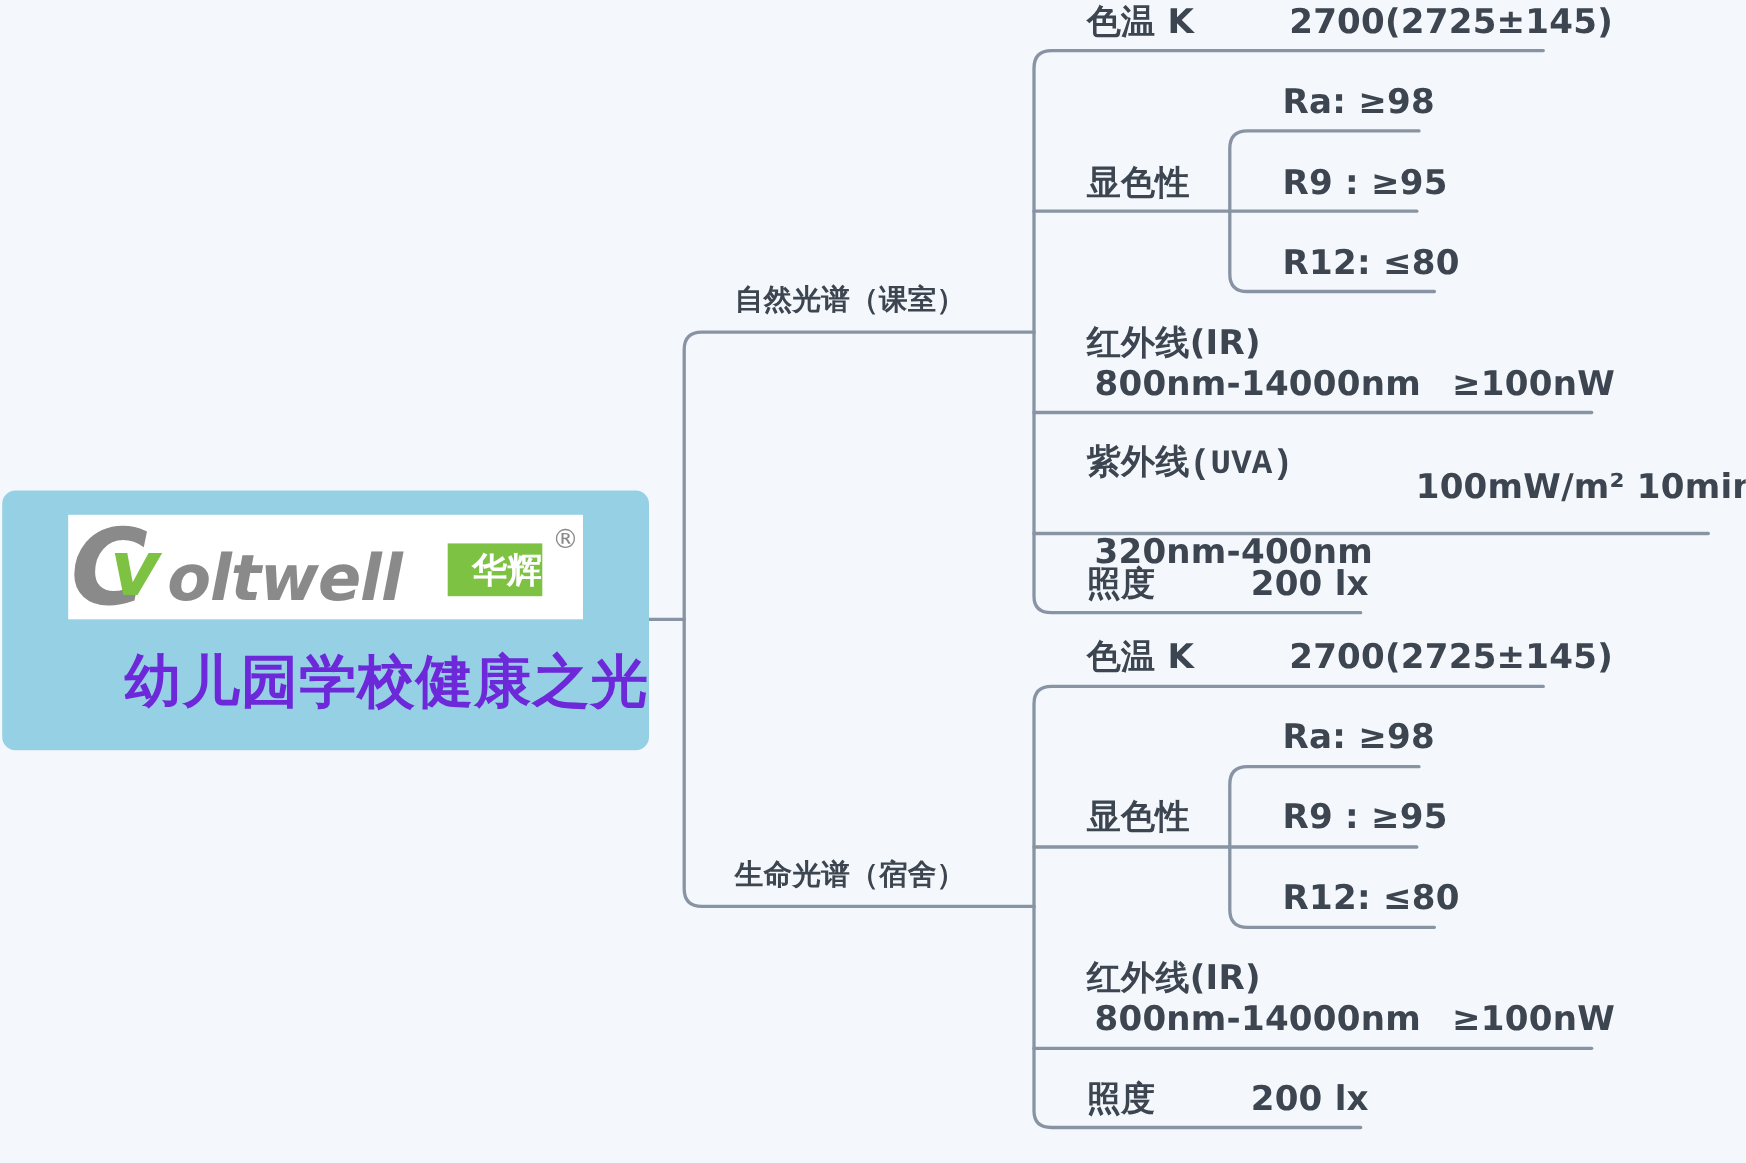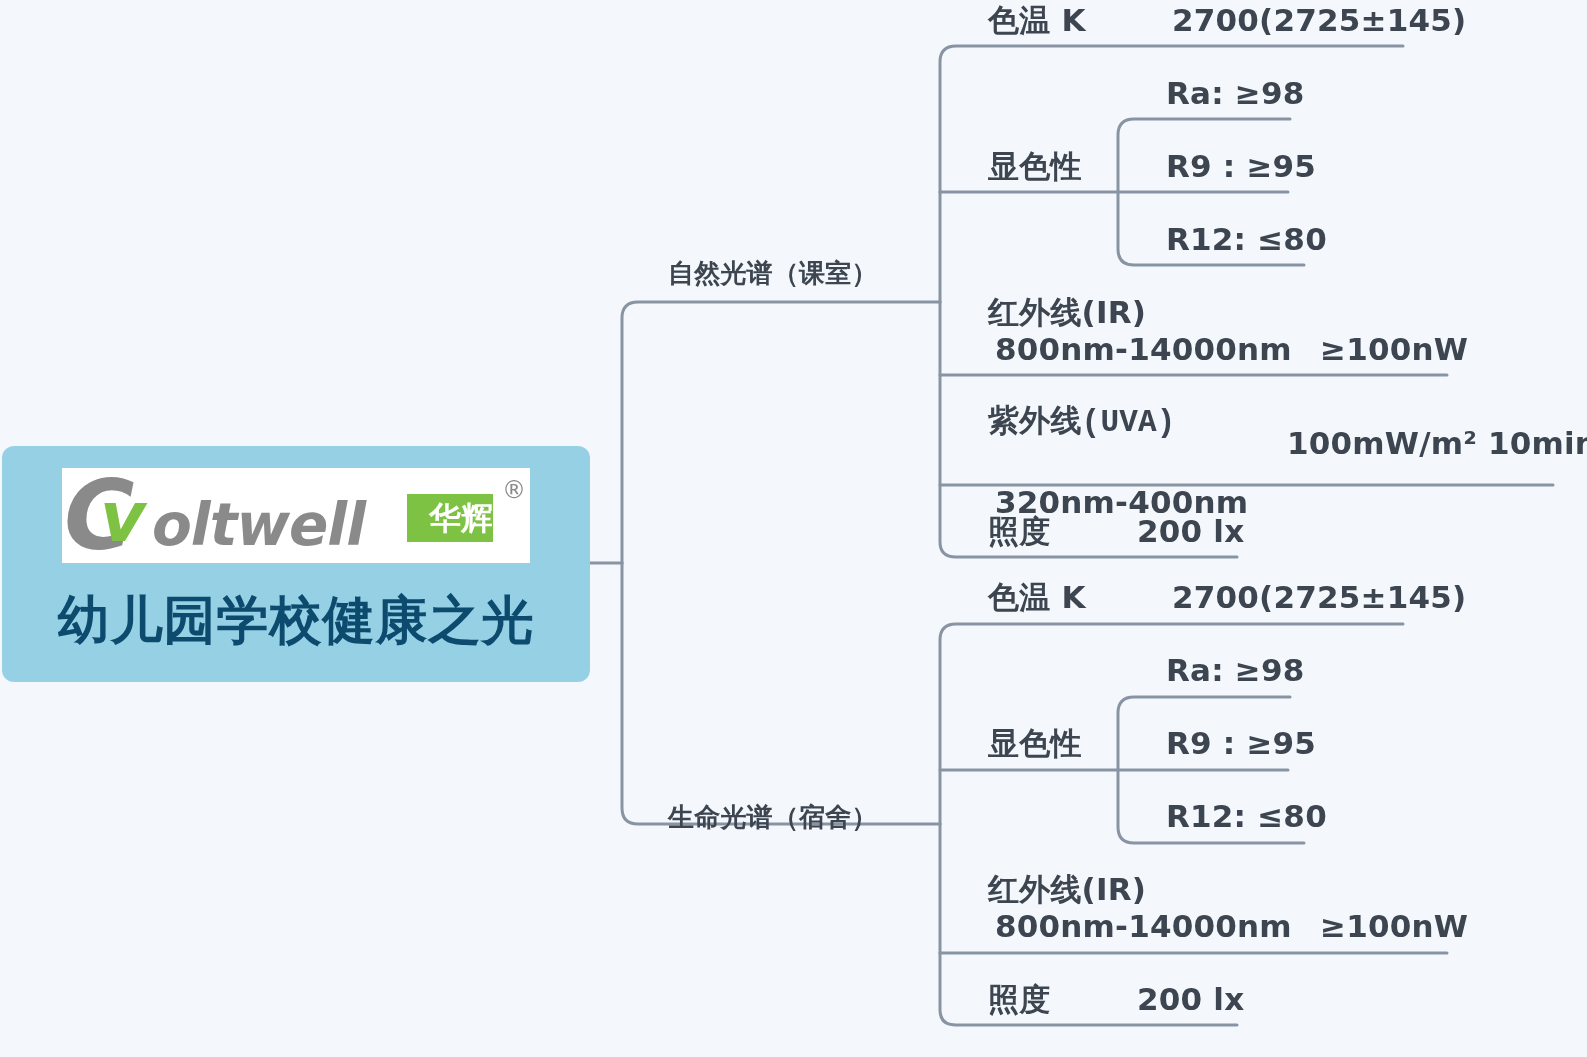--- a/index.html
+++ b/index.html
@@ -17,21 +17,21 @@
     background:#96d0e5; border-radius:12px;
   }
   .logo {
     position:absolute; left:60px; top:22px; width:468px; height:95px; background:#ffffff;
   }
   .logo-c { position:absolute; left:2px; top:0px; font-size:96px; font-style:italic; color:#8a8a8a; font-family:"DejaVu Sans",sans-serif; line-height:1; font-weight:bold; }
   .logo-v { position:absolute; left:38px; top:14px; font-size:70px; font-style:italic; font-weight:bold; color:#7dc243; line-height:1; font-family:"DejaVu Sans",sans-serif; }
   .logo-word { position:absolute; left:90px; top:16px; font-size:58px; font-style:italic; font-weight:bold; color:#8a8a8a; line-height:1; font-family:"DejaVu Sans",sans-serif; letter-spacing:-1px;margin-top:12px; }
   .logo-cn { position:absolute; left:345px; top:26px; width:86px; height:48px; background:#7dc243; color:#ffffff; font-size:32px; font-weight:bold; text-align:right; line-height:48px; }
   .logo-reg { position:absolute; left:440px; top:10px; font-size:24px; color:#8a8a8a; line-height:1; }
-  .root-title { position:absolute; left:0; width:588px; top:148px; text-align:center; font-size:52px; font-weight:bold; color:#0c4a6e; letter-spacing:1px; line-height:1; }
+  .root-title { position:absolute; left:0; width:588px; top:148px; text-align:right; font-size:52px; font-weight:bold; color:#6d28d9; letter-spacing:1px; line-height:1; }
 </style>
 </head>
 <body>
 
 <svg class="lines" viewBox="0 0 1587 1057">
   <g fill="none" stroke="#8893a3" stroke-width="3" stroke-linecap="round">
 
     <path d="M590 563 H622"></path>
 
     <path d="M622 563 V318 Q622 302 638 302 H940"></path>
@@ -63,21 +63,21 @@
     <span class="logo-c">C</span>
     <span class="logo-v">v</span>
     <span class="logo-word">oltwell</span>
     <span class="logo-cn">华辉</span>
     <span class="logo-reg">®</span>
   </div>
   <div class="root-title">幼儿园学校健康之光</div>
 </div>
 
 <div class="t branch" style="left:668px; top:260px;">自然光谱（课室）</div>
-<div class="t branch" style="left:668px; top:806px;font-family:Liberation Mono, monospace;">生命光谱（宿舍）</div>
+<div class="t branch" style="left:668px; top:783px;">生命光谱（宿舍）</div>
 
 <div class="t" style="left:988px; top:5px;">色温 K</div>
 <div class="t" style="left:1172px; top:5px;">2700(2725±145)</div>
 
 <div class="t" style="left:988px; top:151px;">显色性</div>
 <div class="t" style="left:1166px; top:78px;">Ra: ≥98</div>
 <div class="t" style="left:1166px; top:151px;">R9 : ≥95</div>
 <div class="t" style="left:1166px; top:224px;">R12:  ≤80</div>
 
 <div class="t" style="left:988px; top:297px;">红外线(IR)</div>

